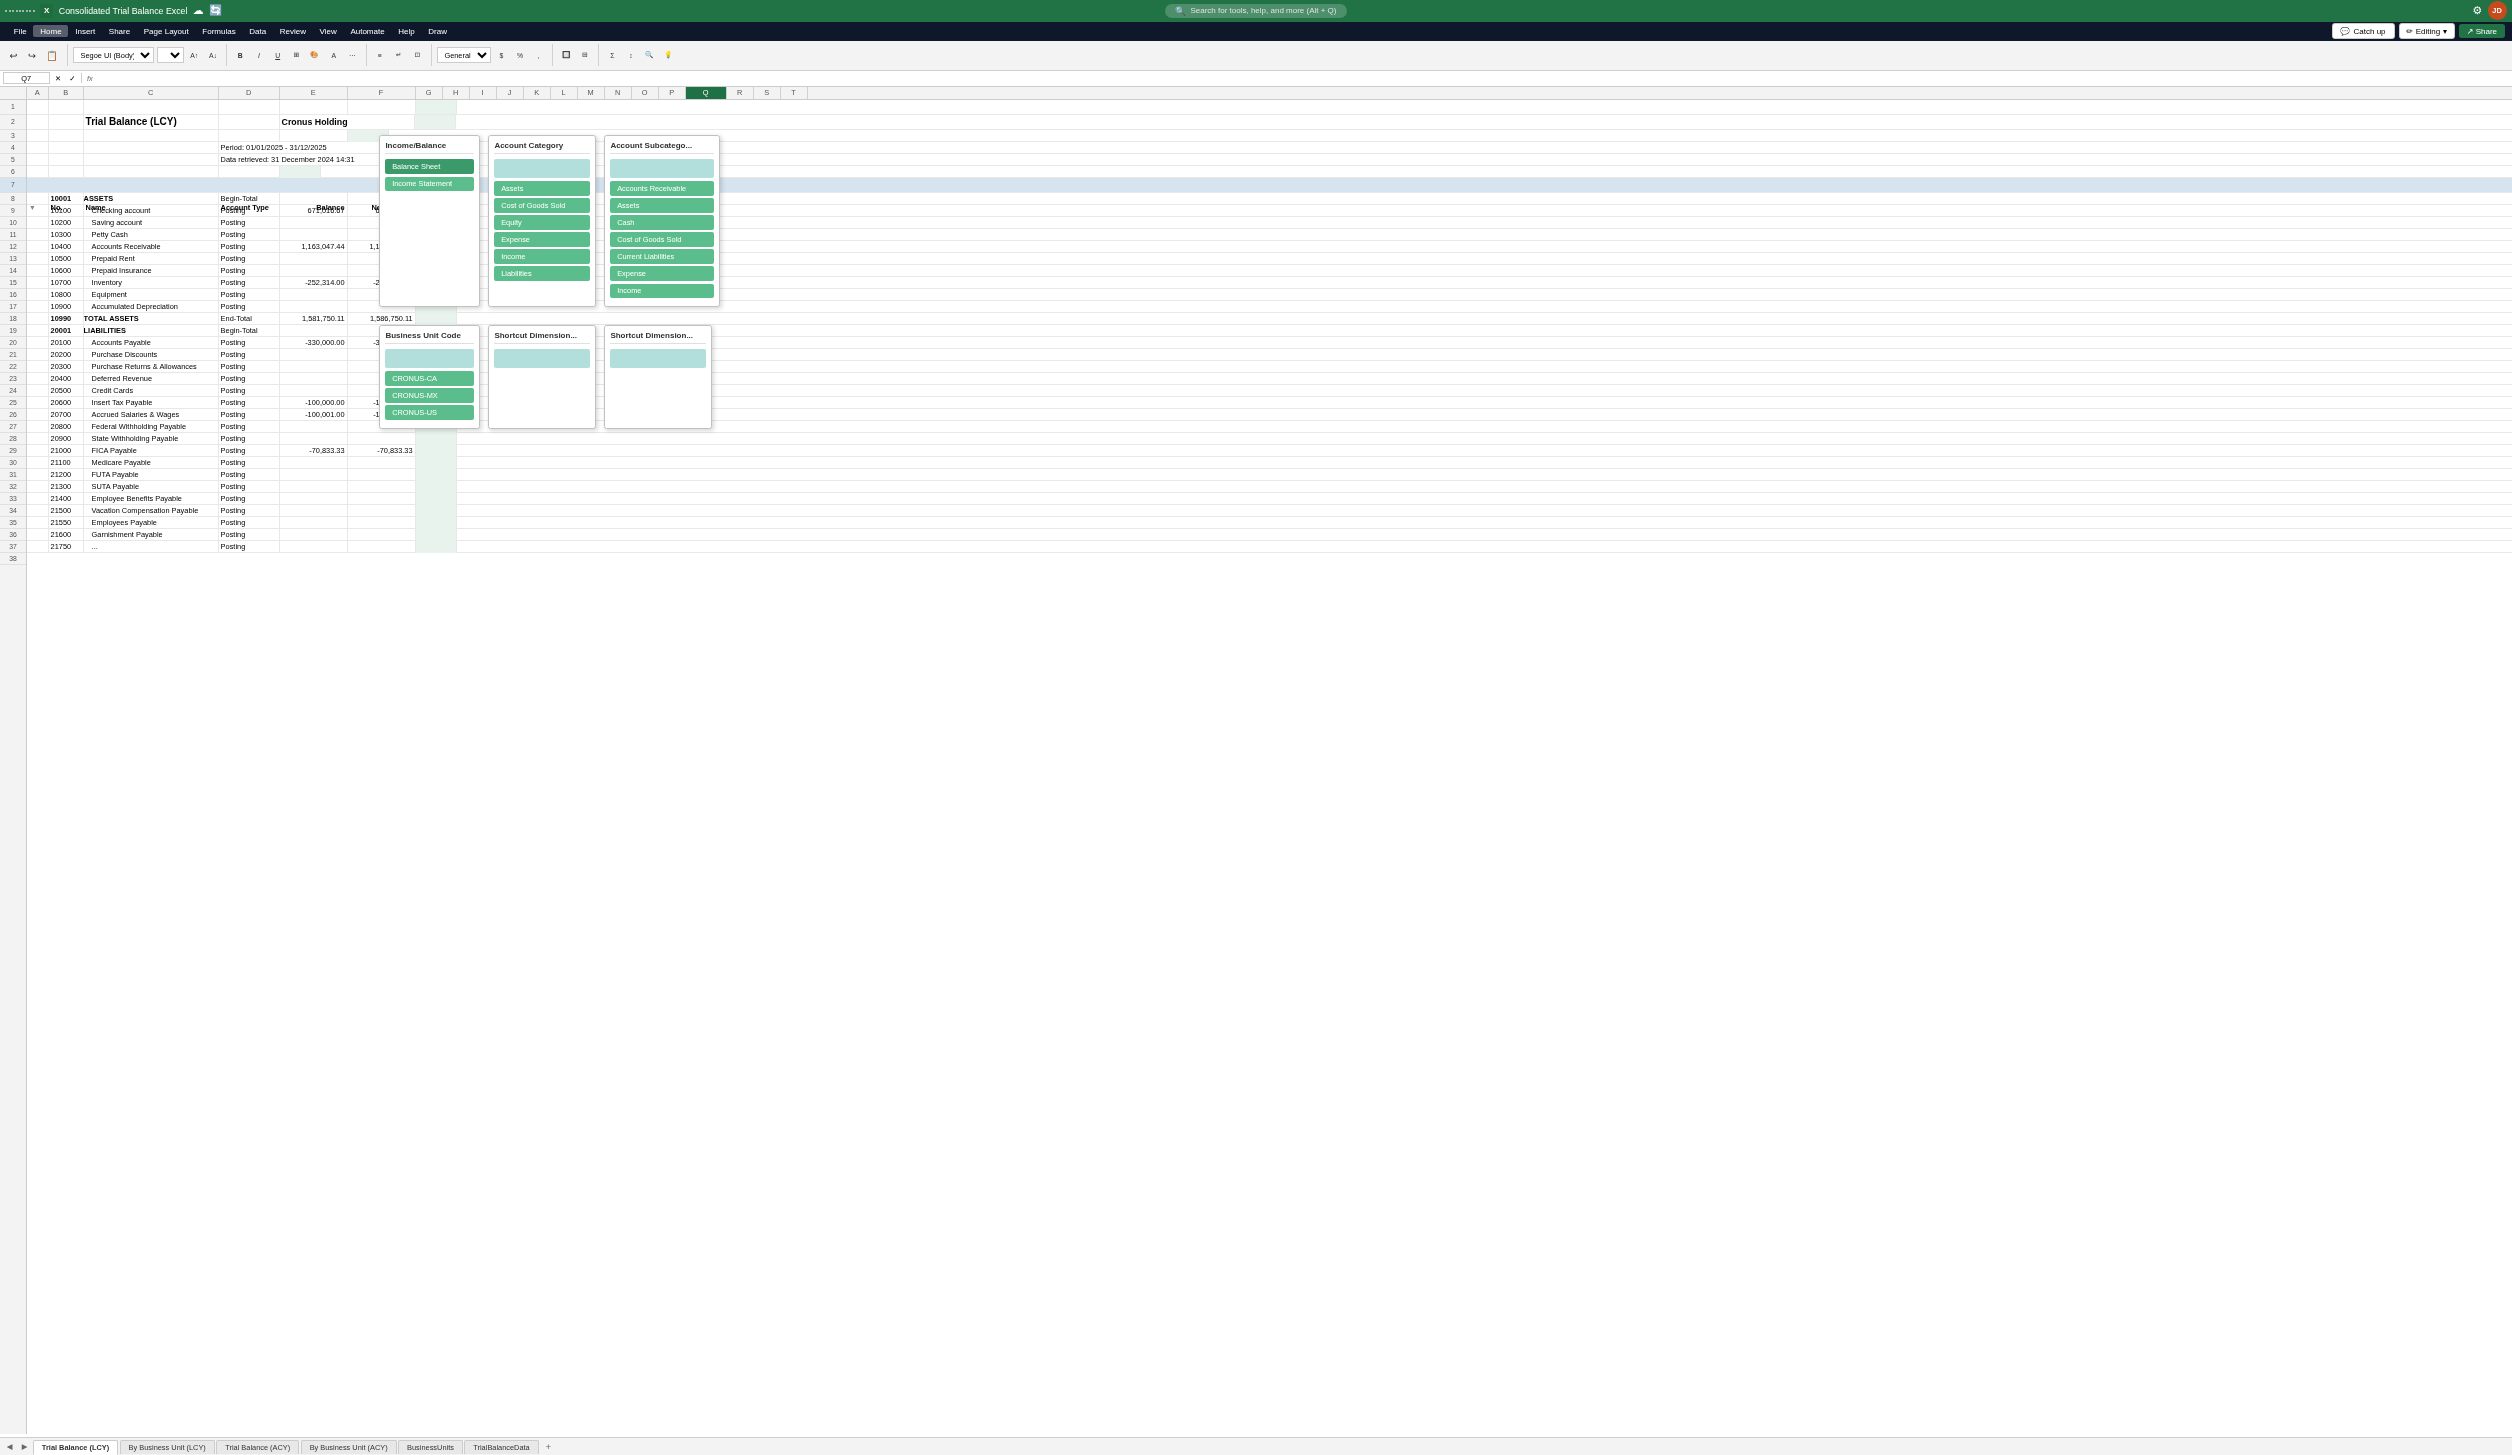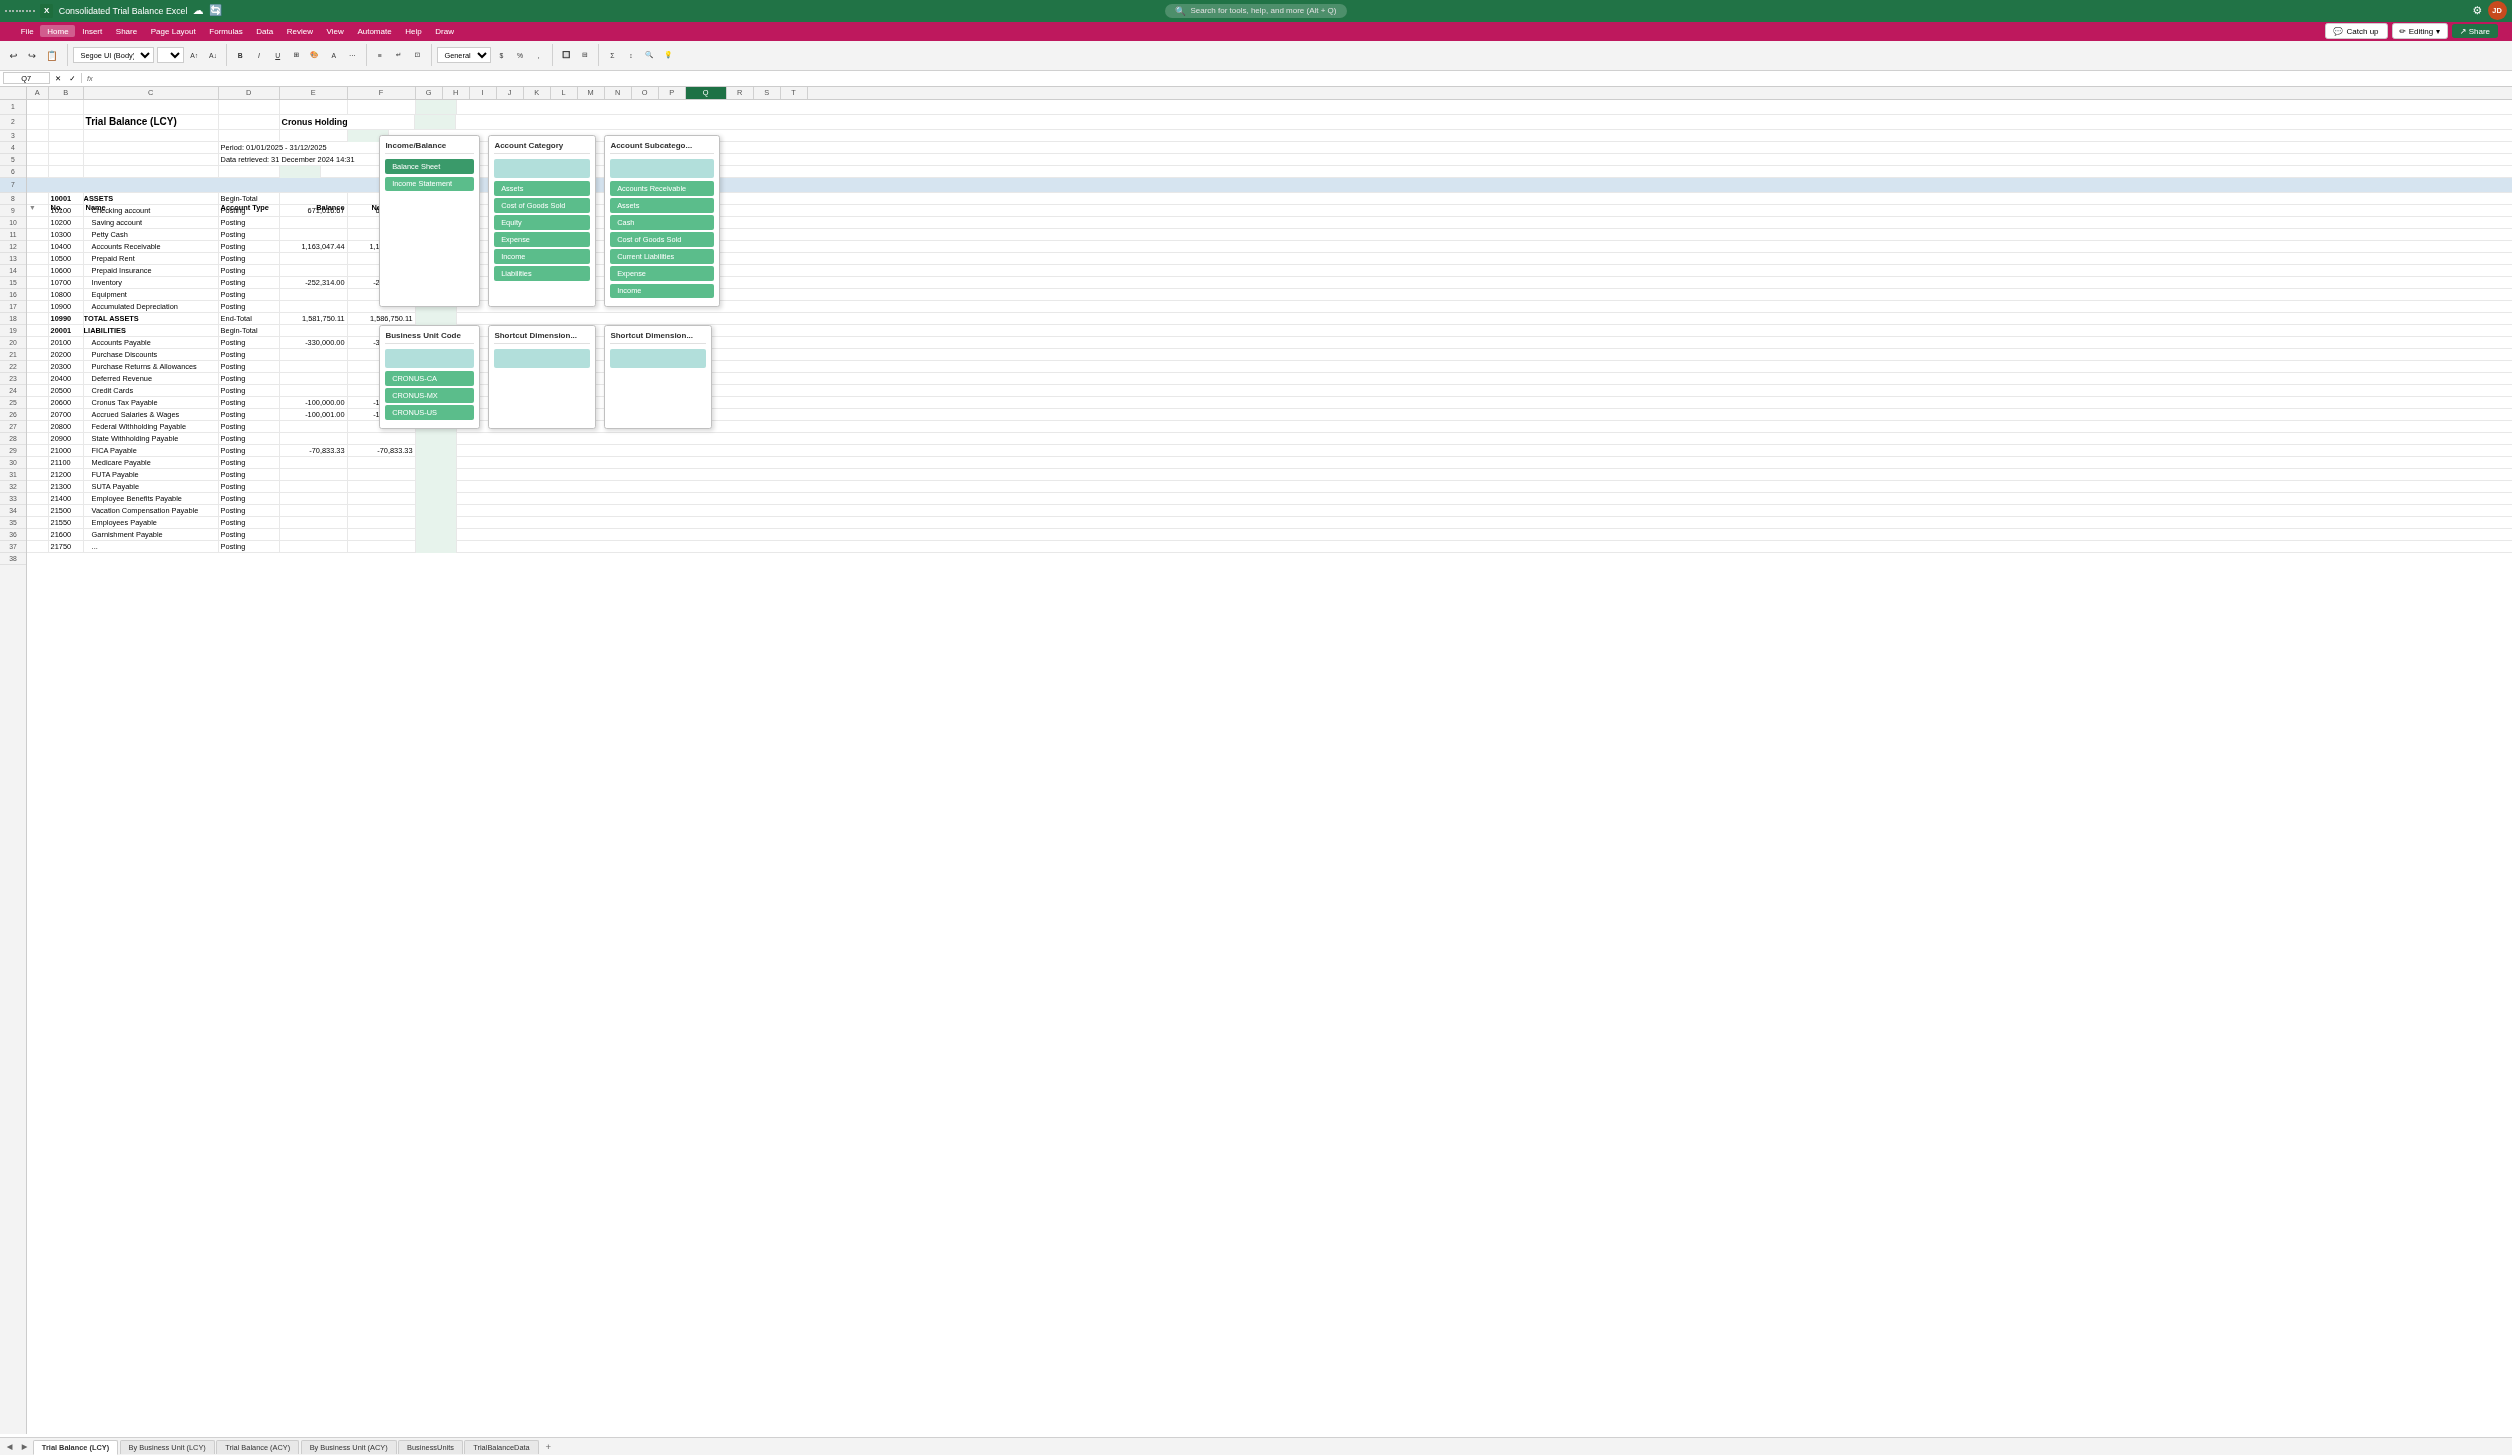--- a/index.html
+++ b/index.html
@@ -11,21 +11,21 @@
     }
     .title-bar-left { display: flex; align-items: center; gap: 5.4px; flex: 1; }
     .title-bar-center { flex: 1; text-align: center; font-size: 8.8px; font-weight: 500; }
     .title-bar-right { display: flex; align-items: center; gap: 5.4px; flex: 1; justify-content: flex-end; }
     .app-icon { width: 13.5px; height: 13.5px; background: #1e6e3d; border-radius: 1.4px; display: flex; align-items: center; justify-content: center; font-size: 8px; font-weight: bold; color: #fff; }
     .dot { width: 2px; height: 2px; background: #ccc; border-radius: 50%; }
     .account-icon { width: 19px; height: 19px; border-radius: 50%; background: #c74a1e; display: flex; align-items: center; justify-content: center; color: white; font-size: 7.4px; font-weight: bold; }
 
     
     .menu-bar {
-      display: flex; align-items: center; height: 19px; background: #be185d; padding: 0 14px;
+      display: flex; align-items: center; height: 19px; background: #0f172a; padding: 0 7px;
     }
     .menu-item { padding: 1.4px 6.8px; color: white; font-size: 8px; cursor: pointer; border-radius: 2px; }
     .menu-item-home { background: rgba(255,255,255,0.3); }
 
     
     .ribbon {
       background: #f3f3f3; border-bottom: 0.7px solid #d0d0d0; padding: 2.7px 5.4px;
       display: flex; align-items: center; gap: 2.7px; flex-wrap: wrap; min-height: 30px;
     }
     .ribbon-btn {
@@ -564,21 +564,21 @@
     <div class="grid-cell col-b">20500</div>
     <div class="grid-cell col-c" style="padding-left:8px">Credit Cards</div>
     <div class="grid-cell col-d">Posting</div>
     <div class="grid-cell col-e right"></div>
     <div class="grid-cell col-f right"></div>
     <div class="grid-cell selected-col" style="width:41px;"></div>
   </div>
           <div class="grid-row" style="height: 12px;">
     <div class="grid-cell col-a"></div>
     <div class="grid-cell col-b">20600</div>
-    <div class="grid-cell col-c" style="padding-left:8px">Cronus Tax Payable</div>
+    <div class="grid-cell col-c" style="padding-left:8px">Insert Tax Payable</div>
     <div class="grid-cell col-d">Posting</div>
     <div class="grid-cell col-e right">-100,000.00</div>
     <div class="grid-cell col-f right">-100,000.00</div>
     <div class="grid-cell selected-col" style="width:41px;"></div>
   </div>
           <div class="grid-row" style="height: 12px;">
     <div class="grid-cell col-a"></div>
     <div class="grid-cell col-b">20700</div>
     <div class="grid-cell col-c" style="padding-left:8px">Accrued Salaries &amp; Wages</div>
     <div class="grid-cell col-d">Posting</div>

